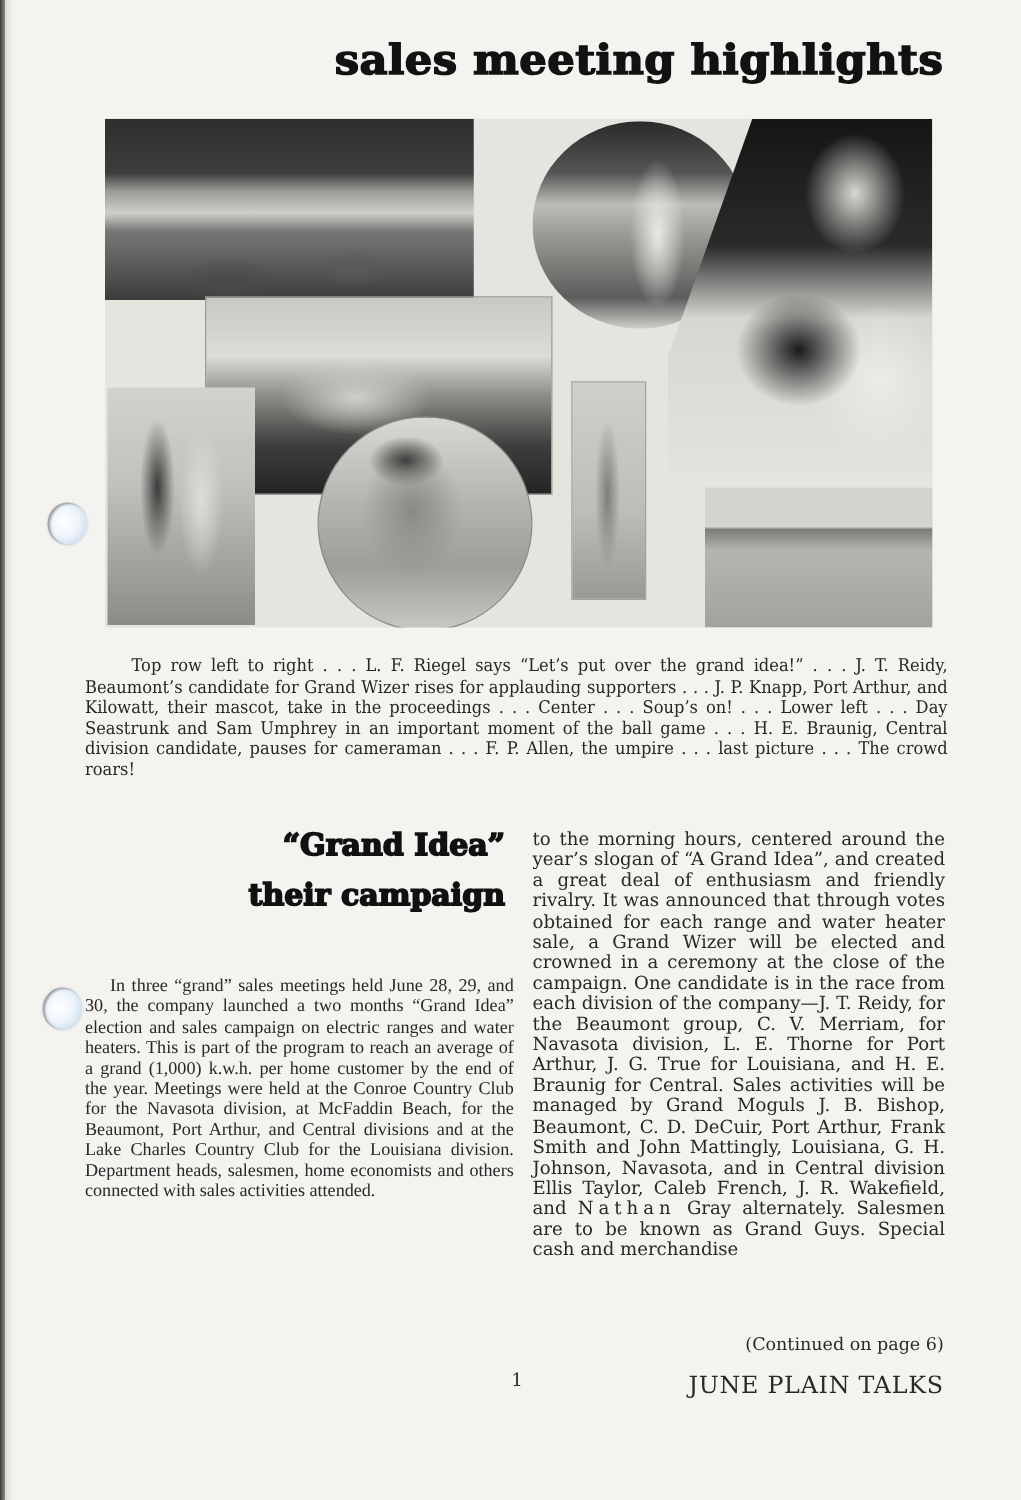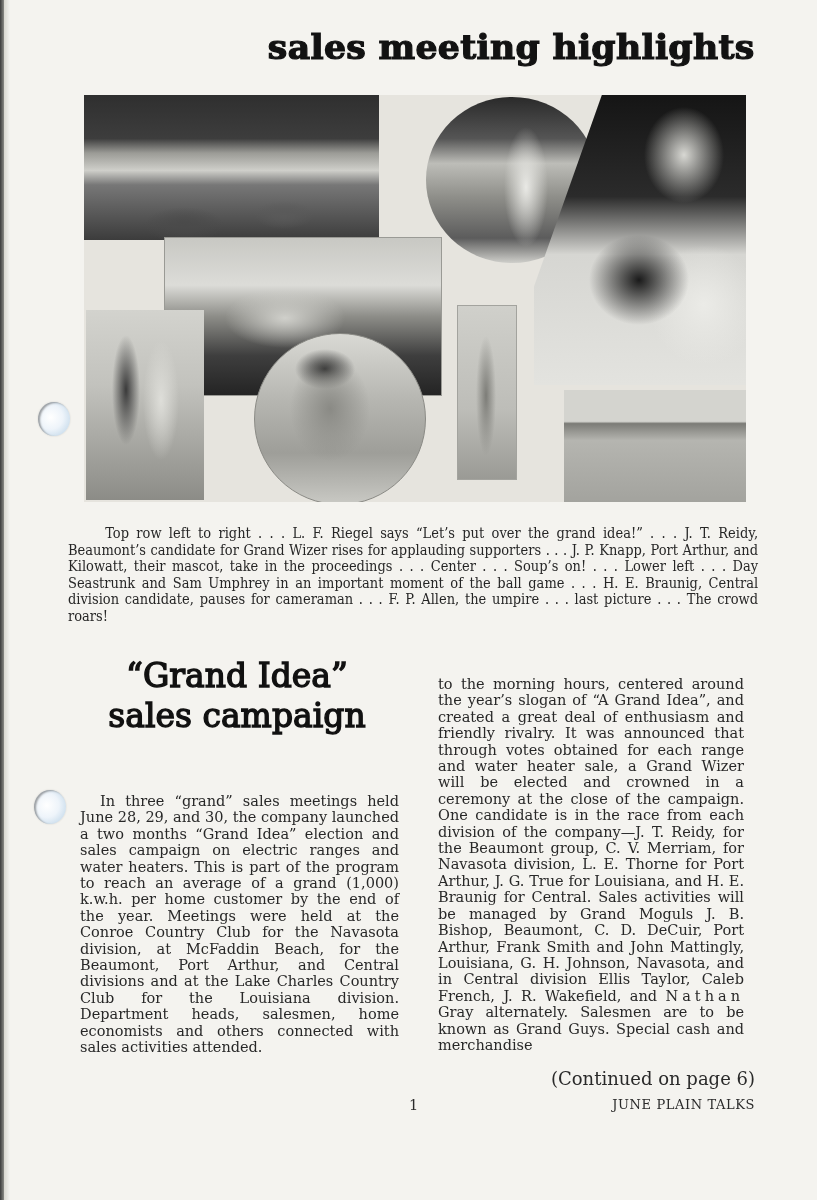--- a/index.html
+++ b/index.html
@@ -94,46 +94,46 @@
     }
     .caption {
       position: absolute; left: 68px; top: 525px; width: 690px;
       font-size: 14px; line-height: 16.6px; text-align: justify;
       text-indent: 40px; margin: 0; color: #262626;
       font-family: "DejaVu Serif", serif; transform: scaleX(0.93); transform-origin: left top;
       width: 742px;
     }
     .article-title {
       position: absolute; left: 70px; top: 656px; width: 334px;
-      text-align: center; margin: 0;
-      font-family: "DejaVu Serif", serif; font-weight: 400;
-      font-size: 33px; line-height: 40px; color: #111;
+      text-align: right; margin: 0;
+      font-family: "DejaVu Serif", serif; font-weight: 700;
+      font-size: 24px; line-height: 40px; color: #111;
       -webkit-text-stroke: 1.4px #111;
     }
     .col {
       position: absolute; margin: 0; padding: 0;
       font-family: "DejaVu Serif", serif; font-size: 14.5px; line-height: 16.4px;
       color: #282828; text-align: justify;
     }
-    .col p { margin: 12px; }
+    .col p { margin: 0; }
     .col-left { left: 68px; top: 781px; width: 343px; }
-    .col-left p { text-indent: 20px; }
+    .col-left p { text-indent: 20px; font-family: Liberation Serif, serif; }
     .col-left p + p { margin-top: 6px; }
     .col-right { left: 426px; top: 664px; width: 330px; }
     .continued {
       position: absolute; right: 62px; top: 1068px; margin: 0;
-      font-size: 18px; color: #2a2a2a; font-family: "DejaVu Serif", serif;
+      font-size: 14px; color: #2a2a2a; font-family: "DejaVu Serif", serif;
     }
     .page-number {
       position: absolute; left: 409px; top: 1097px; margin: 0;
       font-size: 14.5px; color: #2a2a2a; font-family: "DejaVu Serif", serif;
     }
     .footer-title {
       position: absolute; right: 62px; top: 1097px; margin: 0;
-      font-size: 13px; letter-spacing: 0.6px; color: #2a2a2a; font-family: "DejaVu Serif", serif;
+      font-size: 19px; letter-spacing: 0.6px; color: #2a2a2a; font-family: "DejaVu Serif", serif;
     }
     .cs { letter-spacing: 4px; }
   </style>
 </head>
 <body>
 
 <div class="page-edge"></div>
 <div class="page-edge2"></div>
 
 <h1 class="headline">sales meeting highlights</h1>
@@ -149,21 +149,21 @@
   <div class="photo ph-ballgame-right"></div>
 </div>
 
 <div class="punch" style="left:38px; top:402px;"></div>
 <div class="punch" style="left:34px; top:790px;"></div>
 
 <p class="caption">Top row left to right . . . L. F. Riegel says “Let’s put over the grand idea!” . . . J. T. Reidy, Beaumont’s candidate for Grand Wizer rises for applauding supporters . . . J. P. Knapp, Port Arthur, and Kilowatt, their mascot, take in the proceedings . . . Center . . . Soup’s on! . . . Lower left . . . Day Seastrunk and Sam Umphrey in an important moment of the ball game . . . H. E. Braunig, Central division candidate, pauses for cameraman . . . F. P. Allen, the umpire . . . last picture . . . The crowd roars!</p>
 
 <h2 class="article-title">
   <span>“Grand Idea”</span><br>
-  <span>sales campaign</span><br>
+  <span>their campaign</span><br>
 </h2>
 
 <div class="col col-left">
   <p>In three “grand” sales meetings held June 28, 29, and 30, the company launched a two months “Grand Idea” election and sales campaign on electric ranges and water heaters. This is part of the program to reach an average of a grand (1,000) k.w.h. per home customer by the end of the year. Meetings were held at the Conroe Country Club for the Navasota division, at McFaddin Beach, for the Beaumont, Port Arthur, and Central divisions and at the Lake Charles Country Club for the Louisiana division. Department heads, salesmen, home economists and others connected with sales activities attended.</p>
 </div>
 
 <div class="col col-right">
   <p><span>to the morning hours, centered around the year’s slogan of “A Grand Idea”, and created a great deal of enthusiasm and friendly rivalry. It was announced that through votes obtained for each range and water heater sale, a Grand Wizer will be elected and crowned in a ceremony at the close of the campaign. One candidate is in the race from each division of the company—J. T. Reidy, for the Beaumont group, C. V. Merriam, for Navasota division, L. E. Thorne for Port Arthur, J. G. True for Louisiana, and H. E. Braunig for Central. Sales activities will be managed by Grand Moguls J. B. Bishop, Beaumont, C. D. DeCuir, Port Arthur, Frank Smith and John Mattingly, Louisiana, G. H. Johnson, Navasota, and in Central division Ellis Taylor, Caleb French, J. R. Wakefield, and</span> <span class="cs">Nathan</span> <span>Gray alternately. Salesmen are to be known as Grand Guys.  Special cash and merchandise</span></p>
 </div>
 

